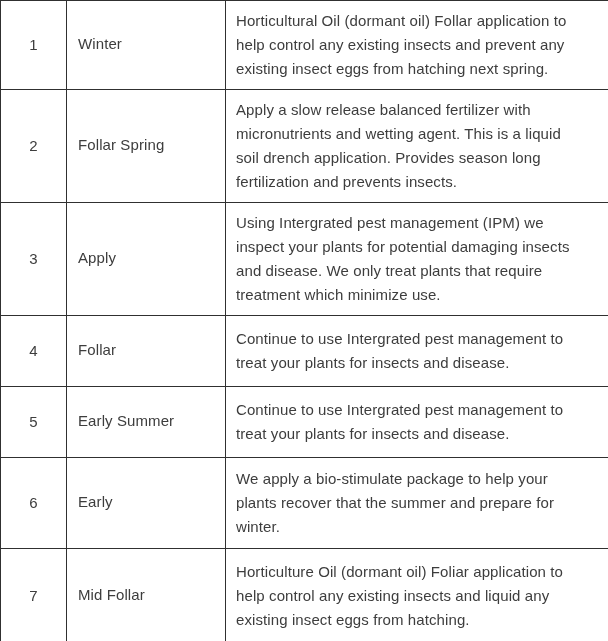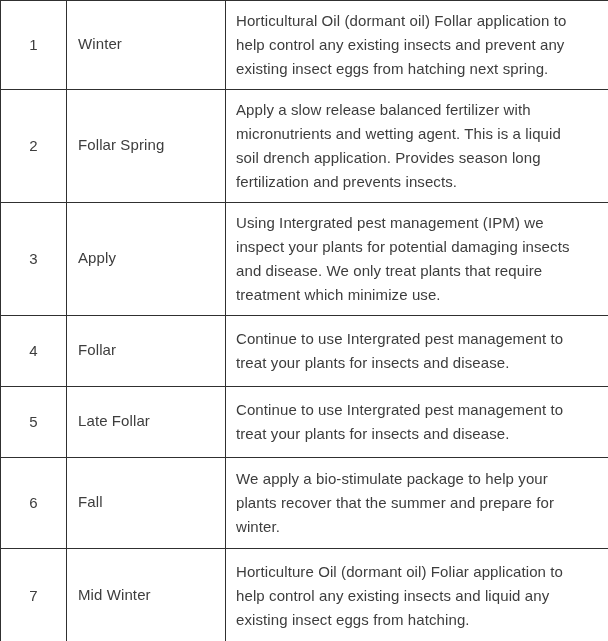--- a/index.html
+++ b/index.html
@@ -99,43 +99,43 @@
     </td>
     <td class="desc">
       <span class="desc-text">Continue to use Intergrated pest management to treat your plants for insects and disease.</span>
     </td>
   </tr>
         <tr>
     <td class="num">
       <span>5</span>
     </td>
     <td class="season">
-      <span>Late Follar</span>
+      <span>Early Summer</span>
     </td>
     <td class="desc">
       <span class="desc-text">Continue to use Intergrated pest management to treat your plants for insects and disease.</span>
     </td>
   </tr>
         <tr>
     <td class="num">
       <span>6</span>
     </td>
     <td class="season">
-      <span>Fall</span>
+      <span>Early</span>
     </td>
     <td class="desc">
       <span class="desc-text">We apply a bio-stimulate package to help your plants recover that the summer and prepare for winter.</span>
     </td>
   </tr>
         <tr>
     <td class="num">
       <span>7</span>
     </td>
     <td class="season">
-      <span>Mid Winter</span>
+      <span>Mid Follar</span>
     </td>
     <td class="desc">
       <span class="desc-text">Horticulture Oil (dormant oil) Foliar application to help control any existing insects and liquid any existing insect eggs from hatching.</span>
     </td>
   </tr>
       </tbody>
   </table>
 </div>
 
 </body></html>

